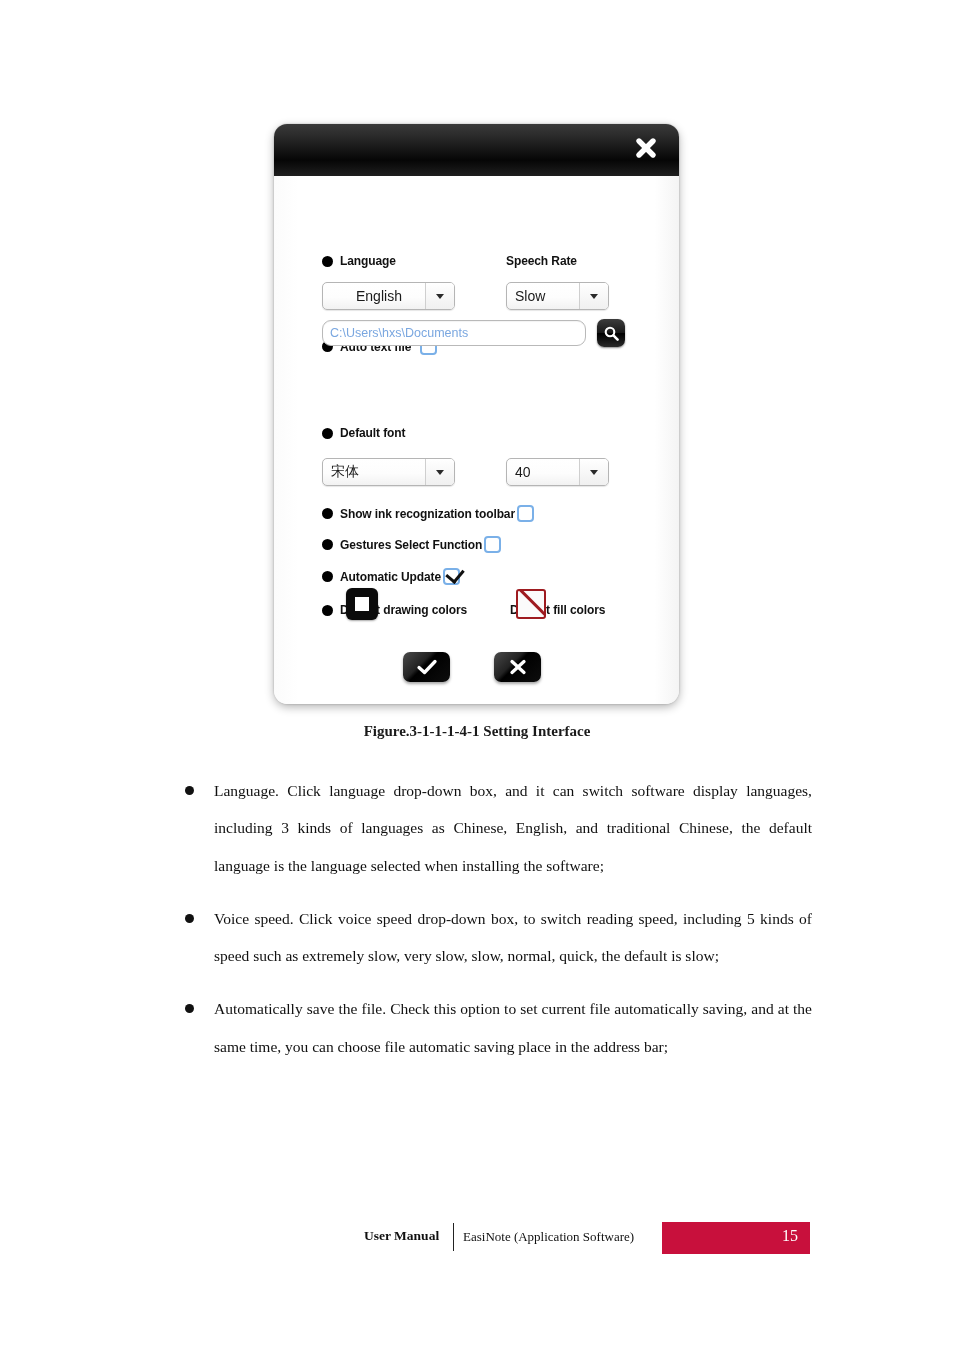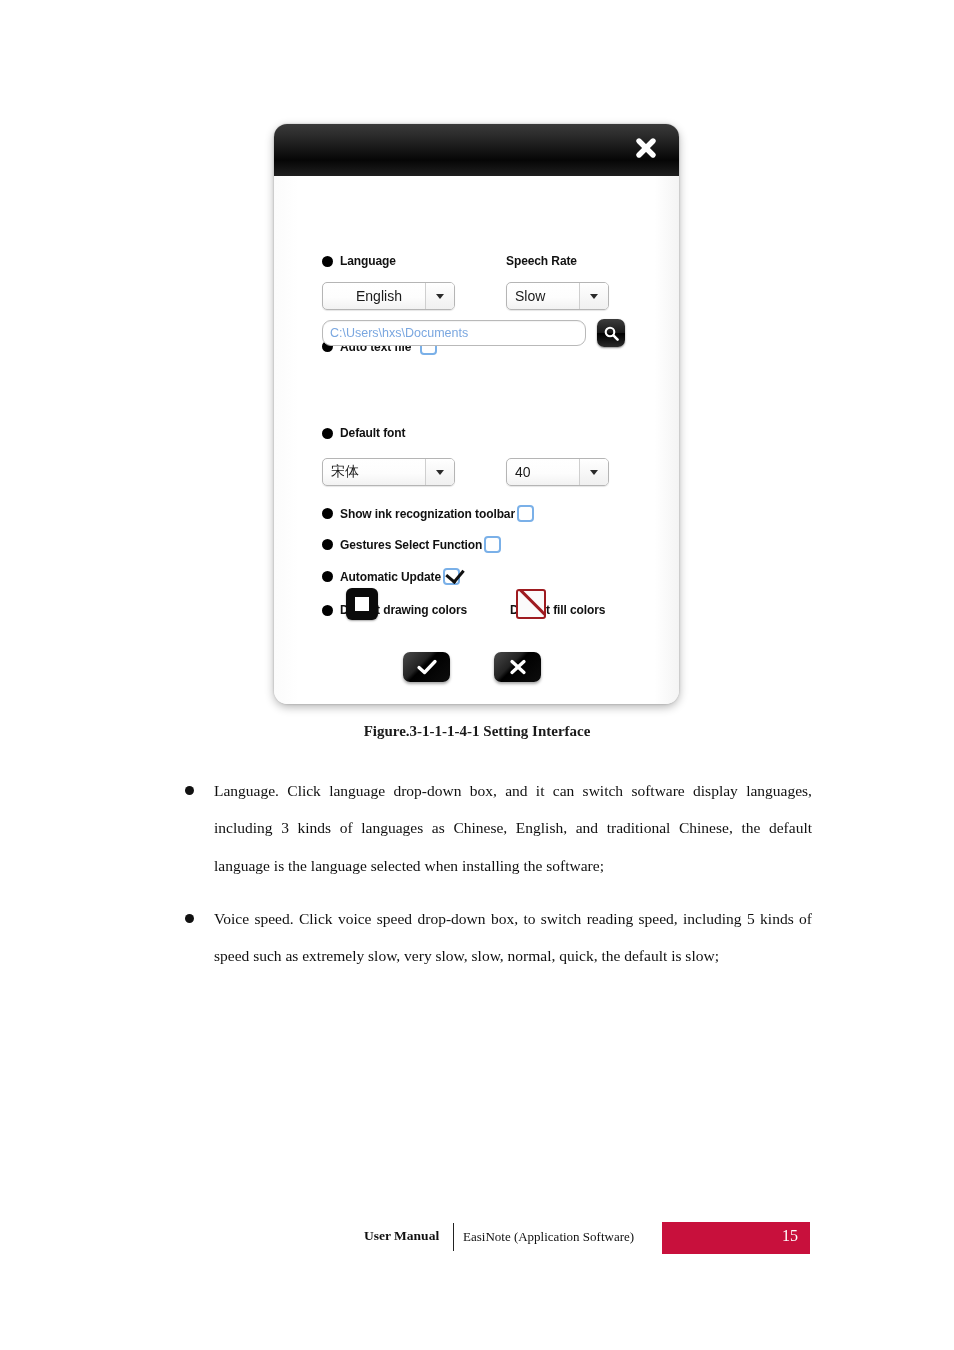--- a/index.html
+++ b/index.html
@@ -444,20 +444,21 @@
       <line x1="16" y1="3.5" x2="4" y2="14.5"></line>
     </g>
   </svg>
 </div>
 
 <div class="figcaption">Figure.3-1-1-1-4-1 Setting Interface</div>
 
 <div class="bullets">
   <p class="bullet-item">Language. Click language drop-down box, and it can switch software display languages, including 3 kinds of languages as Chinese, English, and traditional Chinese, the default language is the language selected when installing the software;</p>
   <p class="bullet-item">Voice speed. Click voice speed drop-down box, to switch reading speed, including 5 kinds of speed such as extremely slow, very slow, slow, normal, quick, the default is slow;</p>
+  <p class="bullet-item">Automatically save the file. Check this option to set current file automatically saving, and at the same time, you can choose file automatic saving place in the address bar;</p>
 </div>
 
 <div class="footer">
   <div class="footer-left">User Manual</div>
   <div class="footer-divider"></div>
   <div class="footer-sub">EasiNote (Application Software)</div>
   <div class="footer-bar">
     <span class="footer-page">15</span>
   </div>
 </div>

